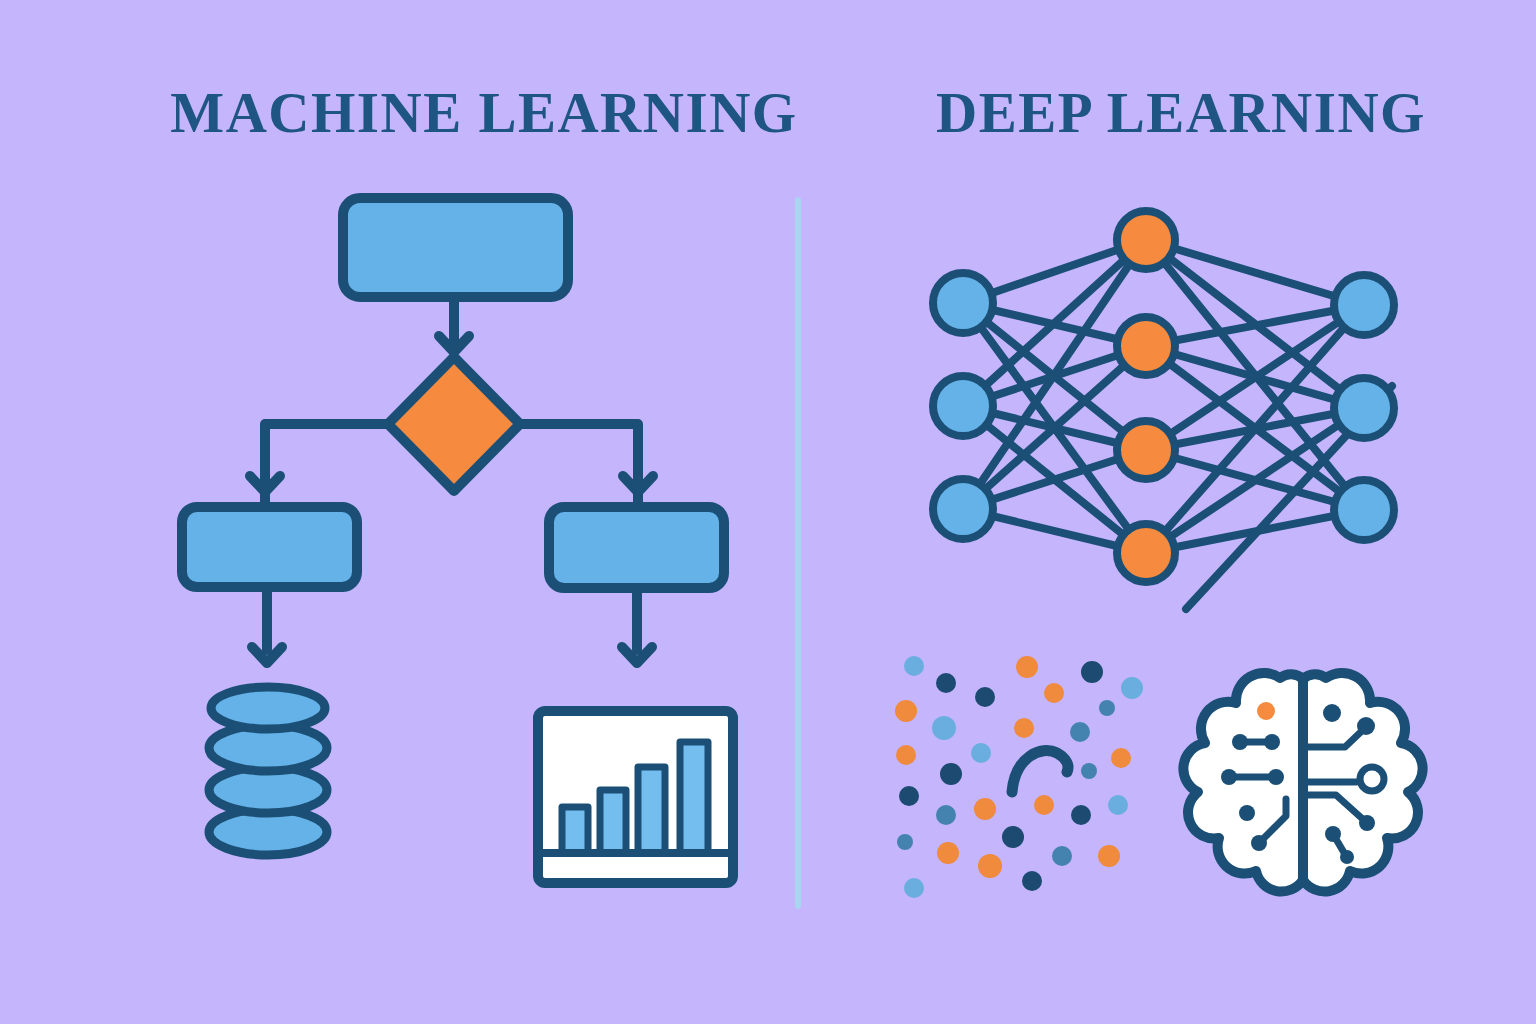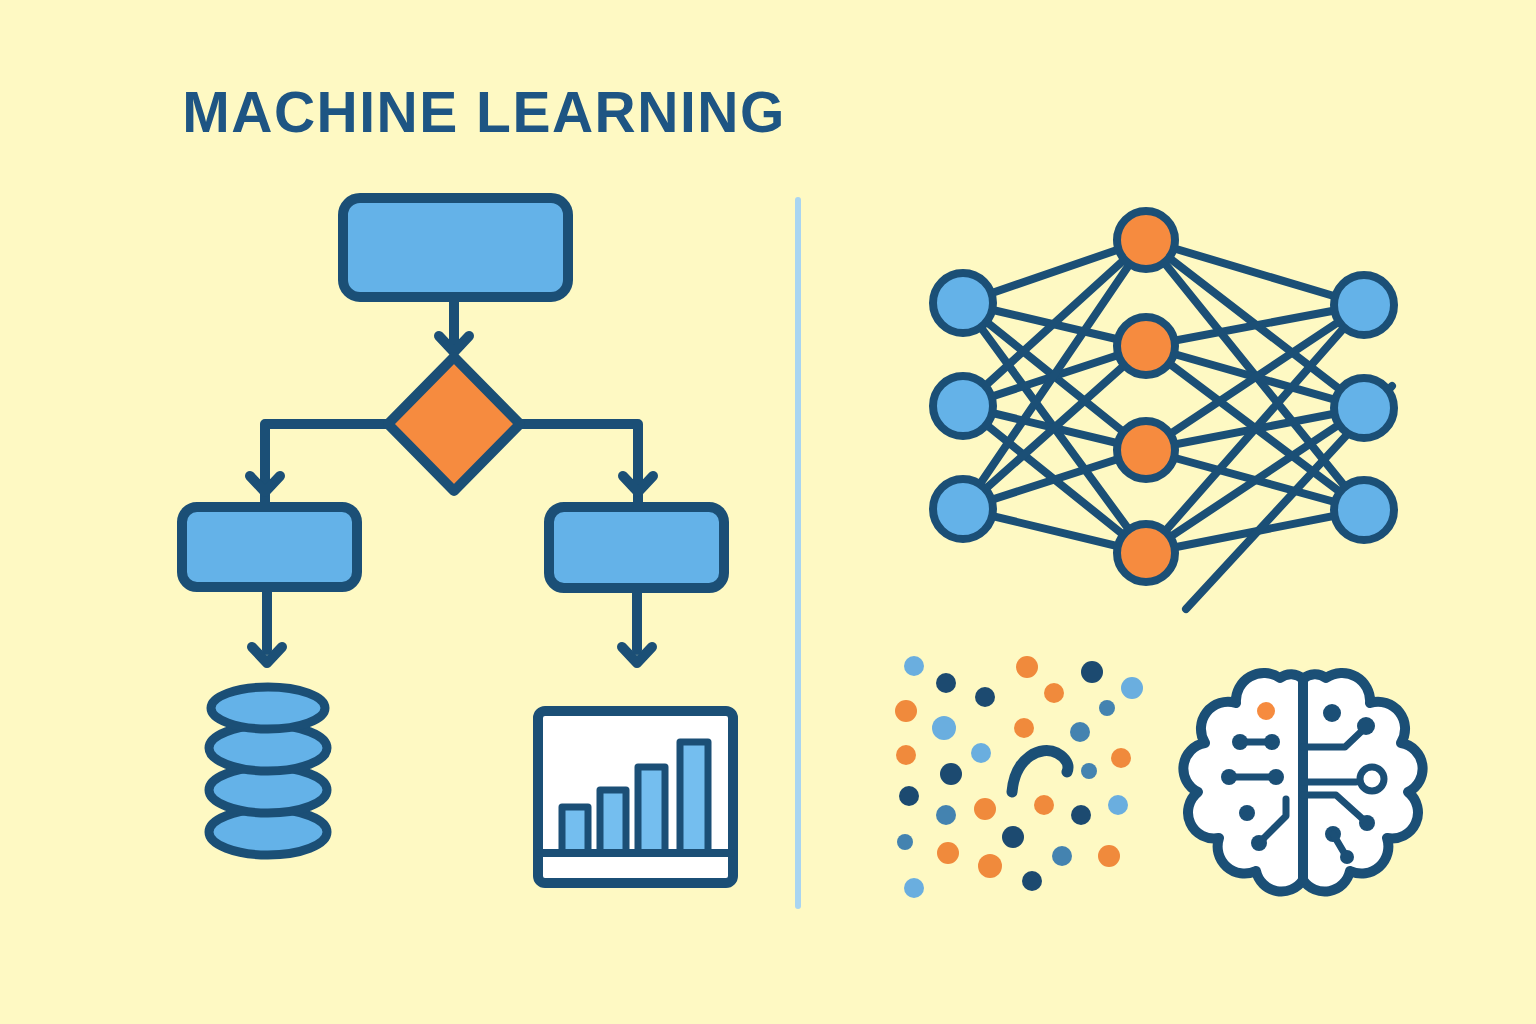--- a/index.html
+++ b/index.html
@@ -5,22 +5,22 @@
   :root{
     --title-text:#1E5583;
     --stroke-navy:#1B4F76;
     --fill-blue:#64B2E8;
     --fill-blue-light:#74BEEF;
     --fill-orange:#F68B3F;
     --divider:#A9D5F1;
   }
   html,body{margin:0;padding:0;background:#fff;}
   .canvas{
-    position:relative;width:1536px;height:1024px;background:#fef9c3;overflow:hidden;
-    font-family:Liberation Sans, sans-serif;
+    position:relative;width:1536px;height:1024px;background:#c4b5fd;overflow:hidden;
+    font-family:Liberation Serif, serif;
   }
   .title{
     position:absolute;top:84px;line-height:1;font-size:57px;font-weight:bold;
     color:var(--title-text);letter-spacing:1.5px;white-space:nowrap;text-align:center;
   }
   .title-left{left:134px;width:700px;}
   .title-right{left:881px;width:600px;}
   svg.art{position:absolute;left:0;top:0;}
   .s-navy{stroke:var(--stroke-navy);}
   .s-divider{stroke:var(--divider);}
@@ -29,20 +29,21 @@
   .f-orange{fill:var(--fill-orange);}
   .f-white{fill:#ffffff;}
   .f-none{fill:none;}
 </style>
 </head>
 <body>
 
 <div class="canvas">
 
   <div class="title title-left">MACHINE LEARNING</div>
+  <div class="title title-right">DEEP LEARNING</div>
 
   <svg class="art" width="1536" height="1024" viewBox="0 0 1536 1024">
 
     <g stroke-linecap="round" stroke-linejoin="round">
 
       <path class="s-navy f-none" stroke-width="10" d="M454 290 L454 347"></path>
       <polyline class="s-navy f-none" stroke-width="10" points="439,336 454,352 469,336"></polyline>
 
       <path class="s-navy f-none" stroke-width="10" d="M400 424 L265 424 L265 505"></path>
       <path class="s-navy f-none" stroke-width="10" d="M508 424 L638 424 L638 505"></path>

